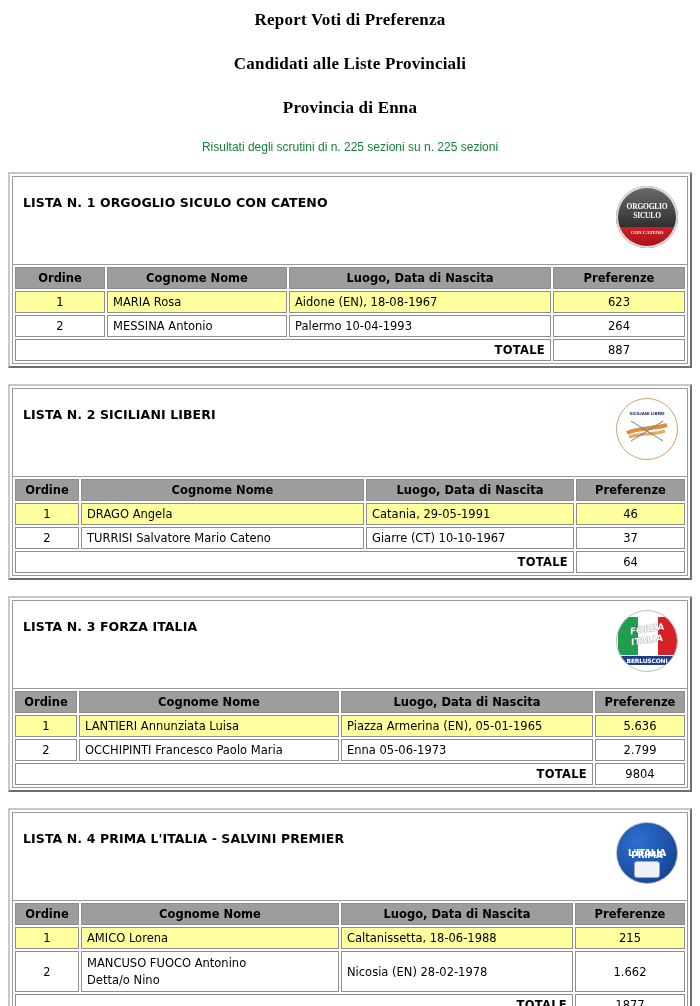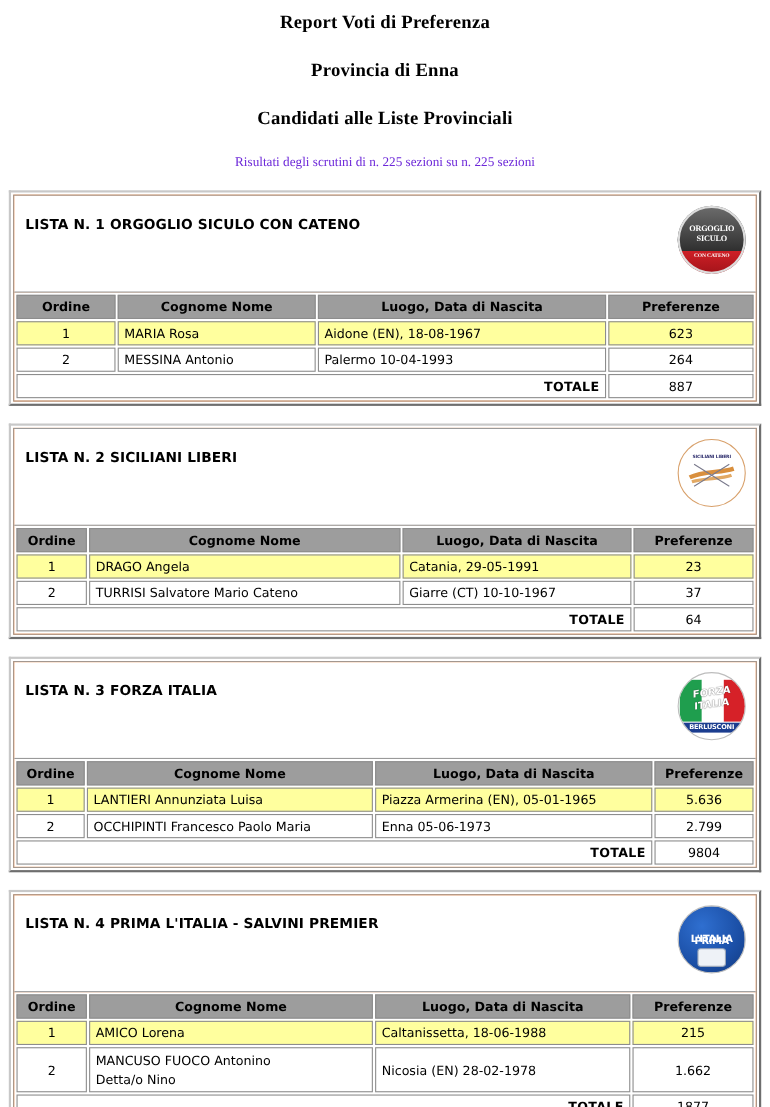--- a/index.html
+++ b/index.html
@@ -16,23 +16,23 @@
   .title-line {
     font-family: "Liberation Serif", serif;
     font-weight: bold;
     color: #000;
     text-align: center;
   }
   .title-1 { font-size: 17px; margin: 6px 0 0 0; letter-spacing: .2px; }
   .title-2 { font-size: 17px; margin: 24px 0 0 0; letter-spacing: .2px; }
   .title-3 { font-size: 17px; margin: 24px 0 0 0; letter-spacing: .2px; }
   .subtitle {
-    font-family: Liberation Serif, serif;
+    font-family: Liberation Sans, sans-serif;
     font-size: 12px;
-    color: #6d28d9;
+    color: #15803d;
     text-align: center;
     margin: 22px 0 0 0;
   }
 
   
   .blocks { margin-top: 18px; }
   .list-block {
     width: 684px;
     margin: 0 auto 16px auto;
     background: #ffffff;
@@ -182,22 +182,22 @@
     background: #eef2f7; border: 1px solid #9aa7bb;
   }
 </style>
 </head>
 <body>
 
 <div class="page">
 
   <div class="titles">
     <div class="title-line title-1">Report Voti di Preferenza</div>
+    <div class="title-line title-2">Candidati alle Liste Provinciali</div>
     <div class="title-line title-3">Provincia di Enna</div>
-    <div class="title-line title-2">Candidati alle Liste Provinciali</div>
     <div class="subtitle">Risultati degli scrutini di n. 225 sezioni su n. 225 sezioni</div>
   </div>
 
   <div class="blocks" id="blocks-container">
       <div class="list-block">
         <div class="list-inner">
           <div class="block-head">
             <div class="block-title">LISTA N. 1 ORGOGLIO SICULO CON CATENO</div>
             <div class="logo-wrap">
               <div class="logo lg-orgoglio">
@@ -271,21 +271,21 @@
                 <th>Cognome Nome</th>
                 <th>Luogo, Data di Nascita</th>
                 <th>Preferenze</th>
               </tr>
             </thead>
             <tbody>
               <tr class="row-hl">
                 <td class="c-ord">1</td>
                 <td class="c-name">DRAGO Angela</td>
                 <td class="c-luogo">Catania, 29-05-1991</td>
-                <td class="c-pref">23</td>
+                <td class="c-pref">46</td>
               </tr>
               <tr class="row-plain">
                 <td class="c-ord">2</td>
                 <td class="c-name">TURRISI Salvatore Mario Cateno</td>
                 <td class="c-luogo">Giarre (CT) 10-10-1967</td>
                 <td class="c-pref">37</td>
               </tr>
               <tr>
                 <td class="tot-label" colspan="3">TOTALE</td>
                 <td class="tot-value">64</td>

